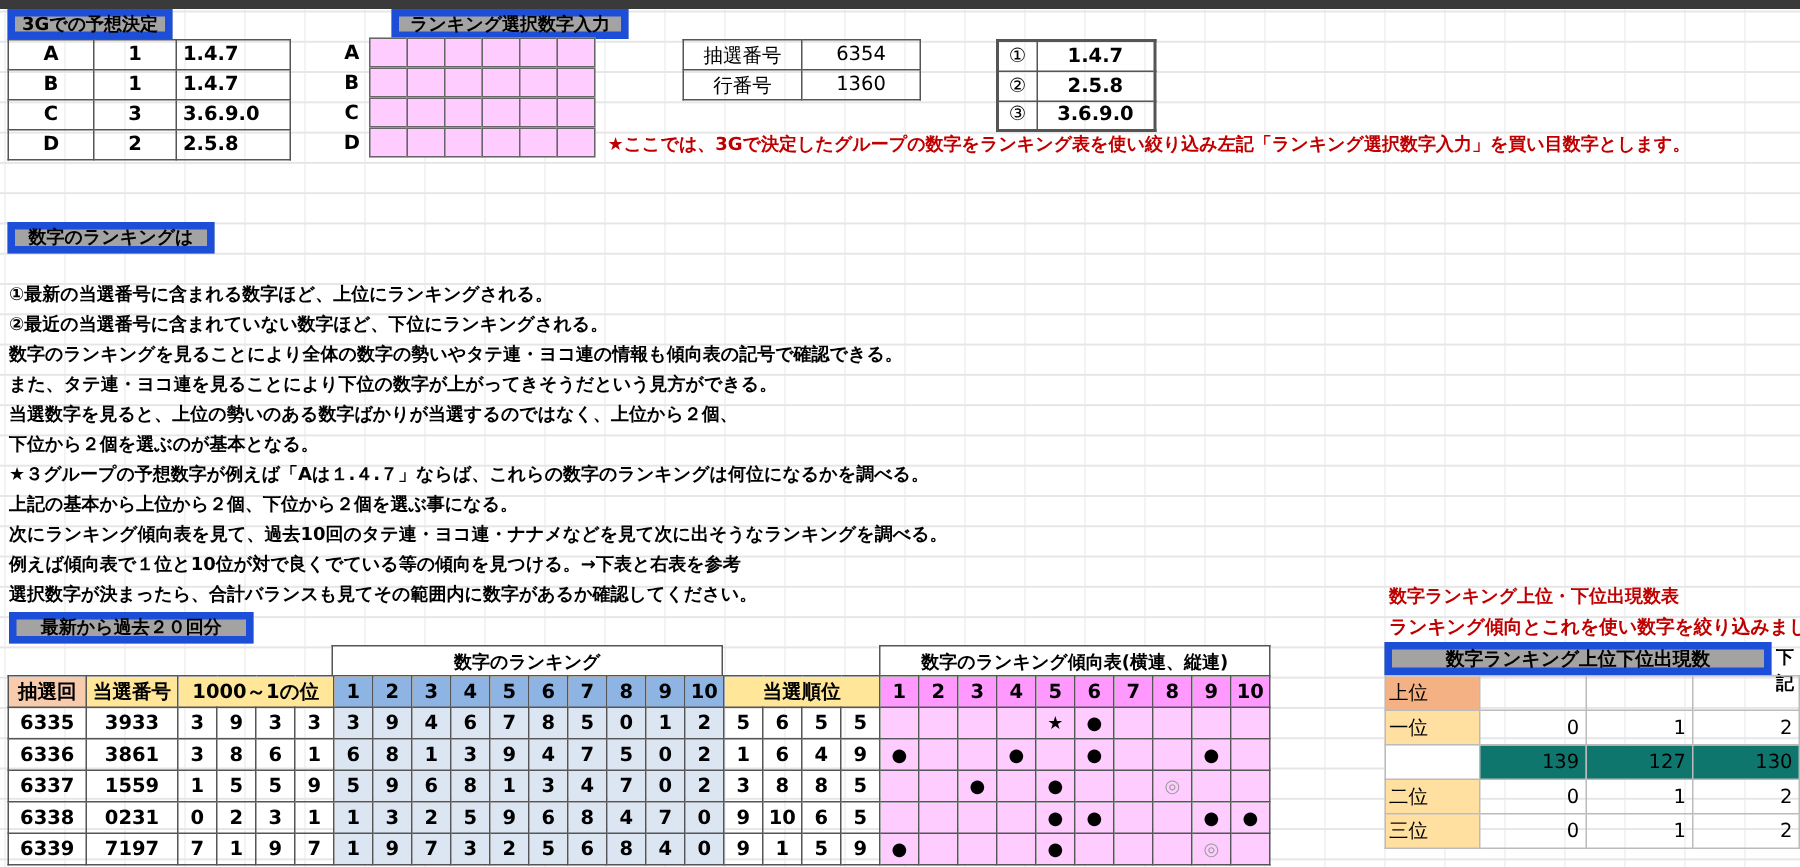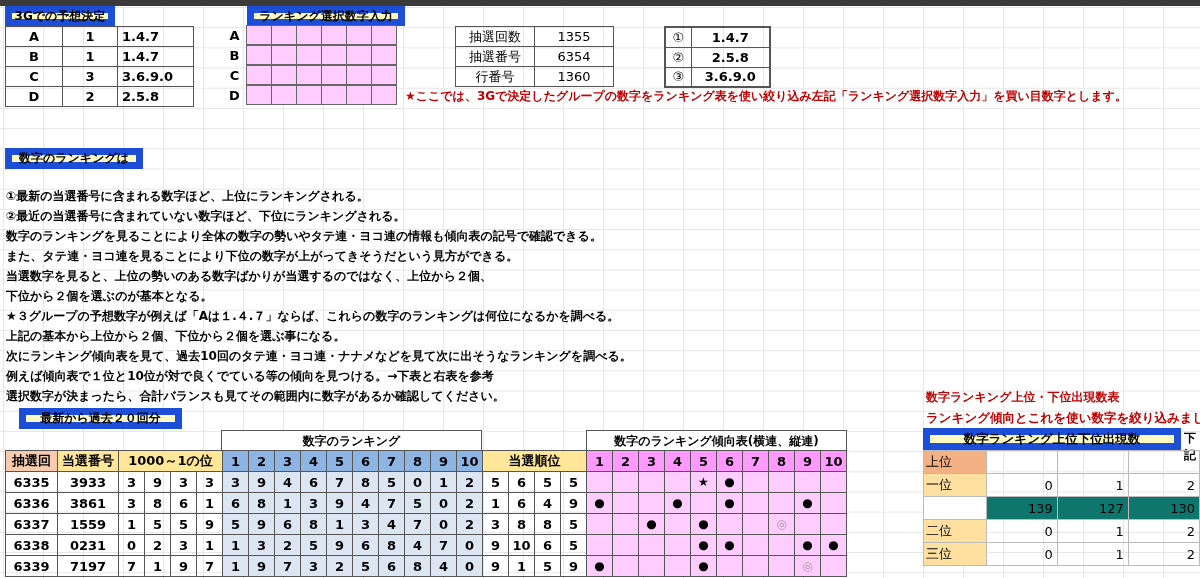--- a/index.html
+++ b/index.html
@@ -7,21 +7,21 @@
     font-family:"DejaVu Sans","Liberation Sans",sans-serif;color:#000;
     background-image:
       linear-gradient(to right,#e6e6e6 1px,transparent 1px),
       linear-gradient(to bottom,#e6e6e6 1px,transparent 1px);
     background-size:40px 20.2px, 40px 20.2px;
     background-position:3px 7px;}
   .abs{position:absolute;box-sizing:border-box;}
   .topbar{left:0;top:0;width:1200px;height:6px;background:#3a3a3a;}
   table{border-collapse:collapse;}
   .t td{border:1px solid #555;box-sizing:border-box;padding:0;text-align:center;font-weight:bold;font-size:13px;white-space:nowrap;overflow:hidden;}
-  .label-y{background:#fef9c3;border:7px solid #1d4ed8;font-weight:bold;font-size:12px;display:flex;align-items:center;justify-content:center;}
+  .label-y{background:#a3a3a3;border:5px solid #1d4ed8;font-weight:bold;font-size:12px;display:flex;align-items:center;justify-content:center;}
   .pink{background:#ffccff;}
   .text-line{font-size:12px;font-weight:bold;white-space:nowrap;height:20px;line-height:20px;}
   .red{color:#c00000;}
   .thin td{font-weight:normal;font-size:13px;}
   .blue{background:#dce6f2;}
   .blueh{background:#8db4e2;}
   .peach{background:#f8cbad;}
   .ltor{background:#ffe699;}
   .pinkh{background:#ff99ff;}
   .rt td{border:1px solid #bbb;font-size:13px;font-weight:normal;text-align:right;padding-right:4px;}
@@ -53,21 +53,21 @@
         <td style="width:76px;text-align:left;padding-left:4px;">3.6.9.0</td>
       </tr>
       <tr>
         <td style="width:57px;height:20px;">D</td>
         <td style="width:55px;">2</td>
         <td style="width:76px;text-align:left;padding-left:4px;">2.5.8</td>
       </tr>
     </tbody>
 </table>
 
-<div class="abs label-y" style="left:247px;top:6px;width:158px;height:20px;">ランキング選択数字入力</div>
+<div class="abs label-y" style="left:261px;top:6px;width:158px;height:20px;">ランキング選択数字入力</div>
 <div id="rank-input" class="abs" style="left:222px;top:26px;">
     <div style="display:flex;height:20px;">
       <div style="width:25px;font-weight:bold;font-size:13px;line-height:20px;text-align:center;">A</div>
       <div class="pink" style="width:26px;height:20px;box-sizing:border-box;border:1px solid #666;margin-left:-1px;margin-top:-1px;"></div>
       <div class="pink" style="width:26px;height:20px;box-sizing:border-box;border:1px solid #666;margin-left:-1px;margin-top:-1px;"></div>
       <div class="pink" style="width:26px;height:20px;box-sizing:border-box;border:1px solid #666;margin-left:-1px;margin-top:-1px;"></div>
       <div class="pink" style="width:26px;height:20px;box-sizing:border-box;border:1px solid #666;margin-left:-1px;margin-top:-1px;"></div>
       <div class="pink" style="width:26px;height:20px;box-sizing:border-box;border:1px solid #666;margin-left:-1px;margin-top:-1px;"></div>
       <div class="pink" style="width:26px;height:20px;box-sizing:border-box;border:1px solid #666;margin-left:-1px;margin-top:-1px;"></div>
     </div>
@@ -95,24 +95,20 @@
       <div class="pink" style="width:26px;height:20px;box-sizing:border-box;border:1px solid #666;margin-left:-1px;margin-top:-1px;"></div>
       <div class="pink" style="width:26px;height:20px;box-sizing:border-box;border:1px solid #666;margin-left:-1px;margin-top:-1px;"></div>
       <div class="pink" style="width:26px;height:20px;box-sizing:border-box;border:1px solid #666;margin-left:-1px;margin-top:-1px;"></div>
       <div class="pink" style="width:26px;height:20px;box-sizing:border-box;border:1px solid #666;margin-left:-1px;margin-top:-1px;"></div>
       <div class="pink" style="width:26px;height:20px;box-sizing:border-box;border:1px solid #666;margin-left:-1px;margin-top:-1px;"></div>
     </div>
   </div>
 
 <table class="abs t thin" style="left:455px;top:26px;">
   <tbody id="draw-body">
-      <tr>
-        <td style="width:79px;height:20px;">抽選回数</td>
-        <td style="width:79px;">1355</td>
-      </tr>
       <tr>
         <td style="width:79px;height:20px;">抽選番号</td>
         <td style="width:79px;">6354</td>
       </tr>
       <tr>
         <td style="width:79px;height:20px;">行番号</td>
         <td style="width:79px;">1360</td>
       </tr>
     </tbody>
 </table>
@@ -145,21 +141,21 @@
     <div class="text-line">また、タテ連・ヨコ連を見ることにより下位の数字が上がってきそうだという見方ができる。</div>
     <div class="text-line">当選数字を見ると、上位の勢いのある数字ばかりが当選するのではなく、上位から２個、</div>
     <div class="text-line">下位から２個を選ぶのが基本となる。</div>
     <div class="text-line">★３グループの予想数字が例えば「Aは１.４.７」ならば、これらの数字のランキングは何位になるかを調べる。</div>
     <div class="text-line">上記の基本から上位から２個、下位から２個を選ぶ事になる。</div>
     <div class="text-line">次にランキング傾向表を見て、過去10回のタテ連・ヨコ連・ナナメなどを見て次に出そうなランキングを調べる。</div>
     <div class="text-line">例えば傾向表で１位と10位が対で良くでている等の傾向を見つける。→下表と右表を参考</div>
     <div class="text-line">選択数字が決まったら、合計バランスも見てその範囲内に数字があるか確認してください。</div>
   </div>
 
-<div class="abs label-y" style="left:19px;top:408px;width:163px;height:21px;">最新から過去２０回分</div>
+<div class="abs label-y" style="left:6px;top:408px;width:163px;height:21px;">最新から過去２０回分</div>
 
 <div class="abs" style="left:221px;top:430px;width:261px;height:20px;border:1px solid #555;border-bottom:none;font-weight:bold;font-size:12px;text-align:center;line-height:20px;background:#fff;">数字のランキング</div>
 <div class="abs" style="left:586px;top:430px;width:261px;height:20px;border:1px solid #555;border-bottom:none;font-weight:bold;font-size:12px;text-align:center;line-height:20px;background:#fff;">数字のランキング傾向表(横連、縦連)</div>
 
 <table class="abs t" style="left:5px;top:450px;">
   <thead id="main-head">
       <tr>
         <td class="peach" style="width:52px;height:21px;">抽選回</td>
         <td class="ltor" style="width:61px;">当選番号</td>
         <td class="ltor" colspan="4" style="width:103px;margin-top:24px;">1000～1の位</td>

